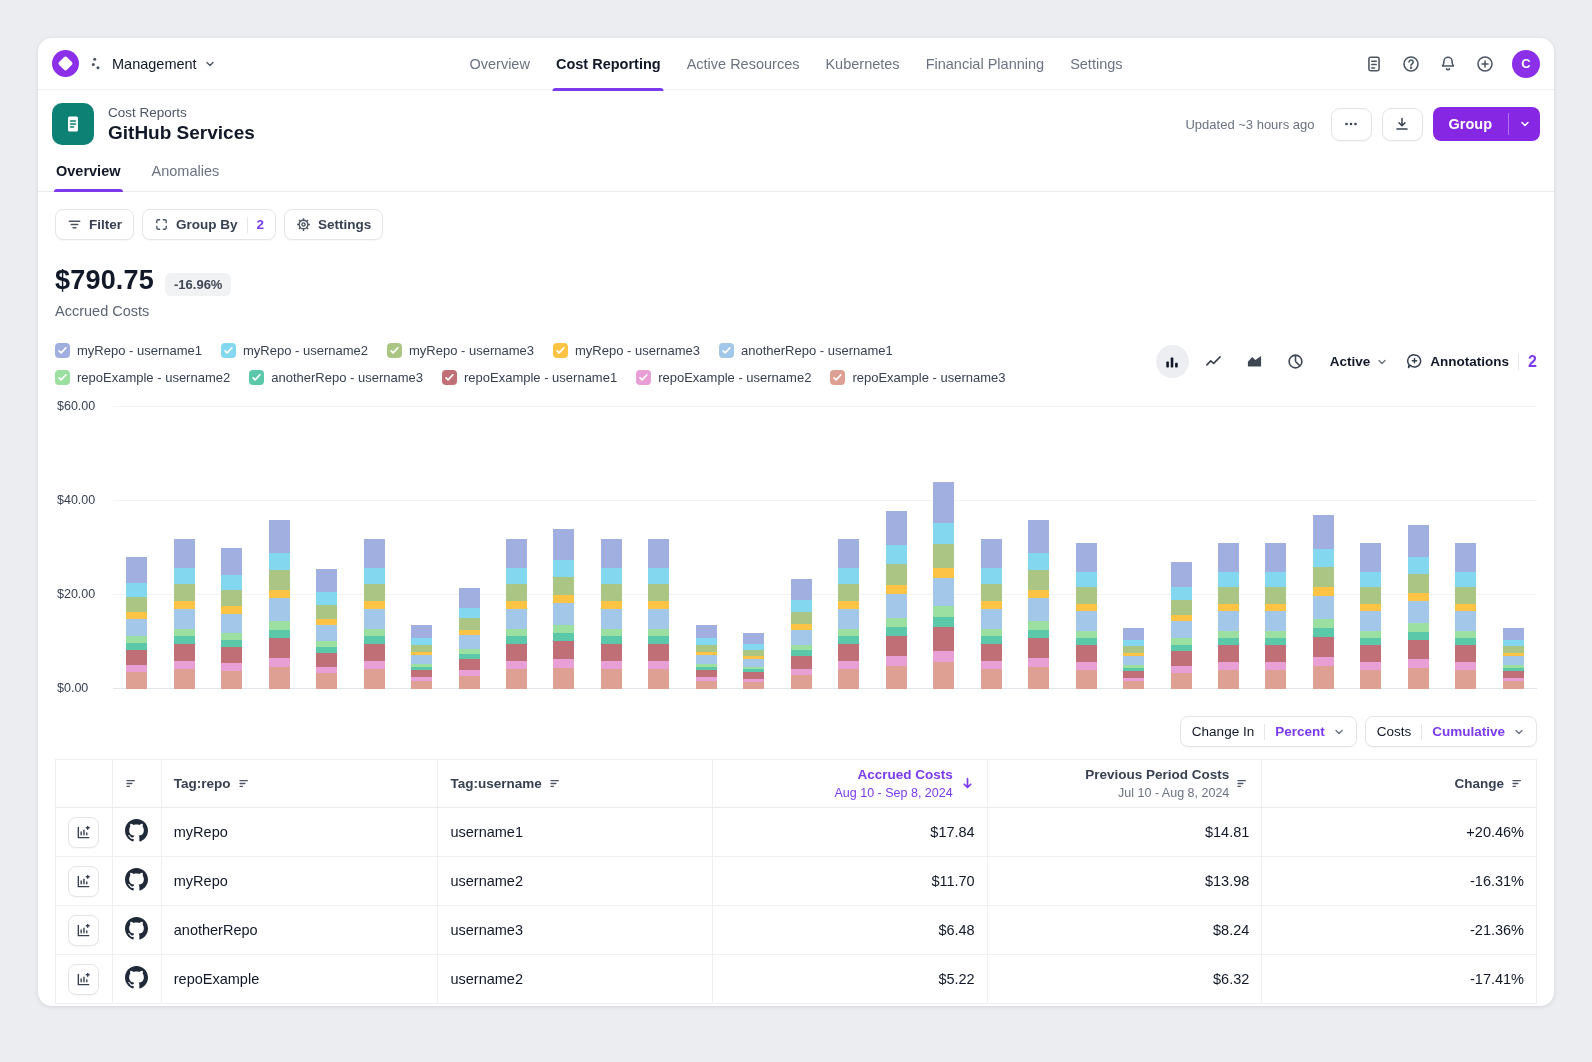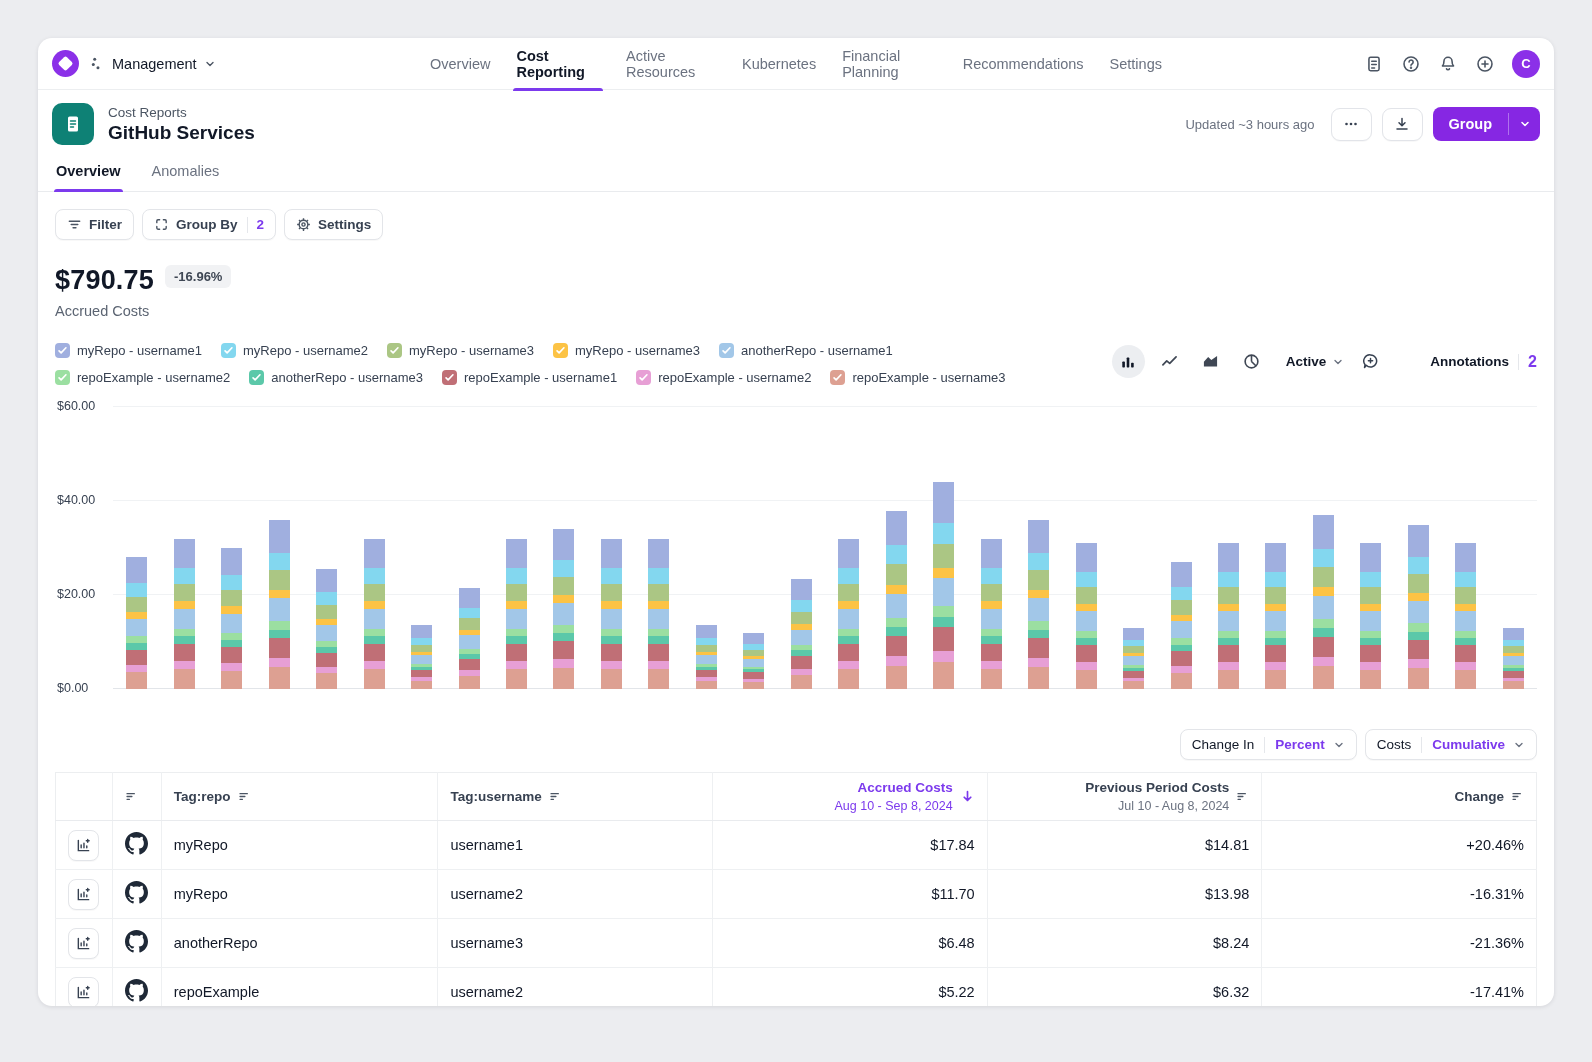--- a/index.html
+++ b/index.html
@@ -56,54 +56,54 @@
   .btn svg { color:#4b5563; }
   .v-div { width:1px; height:16px; background:#e5e7eb; margin:0 2px; }
   .count { color:var(--accent); font-weight:700; }
   .date-btn { margin-left:auto; }
   .date-preset { color:var(--accent); font-weight:700; }
   .date-range { color:#111827; font-weight:700; }
   .date-btn svg.cal { color:var(--accent); }
 
   
   .kpi { margin-top:25px; }
-  .kpi-row { display:flex; align-items:flex-start; gap:11px; }
+  .kpi-row { display:flex; align-items:flex-end; gap:11px; }
   .kpi-value { font-size:27px; font-weight:700; color:#111827; letter-spacing:.2px; }
   .kpi-badge { font-size:13px; font-weight:700; color:#3f4754; background:#f1f2f4; border-radius:6px; padding:4px 9px; }
   .kpi-label { margin-top:7px; font-size:14.5px; color:#5b6472; }
 
   
   .legend-row { margin-top:24px; display:flex; justify-content:space-between; align-items:flex-start; }
   .legend { display:flex; flex-wrap:wrap; column-gap:19px; row-gap:12px; max-width:1010px; }
   .legend-item { display:flex; align-items:center; gap:7px; cursor:pointer; }
   .legend-box { width:15px; height:15px; border-radius:4px; display:flex; align-items:center; justify-content:center; }
   .legend-label { font-size:13px; color:#374151; }
   .chart-controls { display:flex; align-items:center; gap:8px; flex-shrink:0; padding-top:2px; }
   .ct-icon { width:33px; height:33px; border-radius:50%; display:flex; align-items:center; justify-content:center; color:#3f4754; cursor:pointer; }
   .ct-icon.active { background:#eceef1; color:#111827; }
   .granularity { display:flex; align-items:center; gap:6px; font-size:13.5px; font-weight:700; color:#111827; margin:0 10px; cursor:pointer; }
   .annotations { display:flex; align-items:center; gap:7px; cursor:pointer; color:#374151; }
-  .annotations .ann-label { font-size:13.5px; font-weight:700; color:#111827;margin-left:44px; }
+  .annotations .ann-label { font-size:13.5px; font-weight:700; color:#111827; }
 
   
   .chart { margin-top:22px; position:relative; padding-left:58px; }
   .y-axis { position:absolute; left:2px; top:0; width:54px; height:282px; }
   .y-tick { position:absolute; left:0; font-size:12.5px; color:#374151; }
   .plot { position:relative; height:282px; }
   .gridline { position:absolute; left:0; right:0; height:1px; background:#f0f2f4; }
   .gridline.baseline { background:#e2e5e9; }
   .bars { position:absolute; left:0; right:0; top:0; bottom:0; display:flex; }
   .bar-slot { flex:1; display:flex; align-items:flex-end; justify-content:center; }
   .bar { width:21px; display:flex; flex-direction:column; justify-content:flex-end; cursor:pointer; }
   .bar-seg { width:100%; }
   .x-axis { position:relative; height:26px; }
   .x-tick { position:absolute; top:8px; transform:translateX(-50%); font-size:13px; color:#3f4754; white-space:nowrap; }
 
   
-  .table-controls { margin-top:40px; display:flex; justify-content:flex-end; gap:8px; }
+  .table-controls { margin-top:27px; display:flex; justify-content:flex-end; gap:8px; }
   .seg-btn { height:31px; display:flex; align-items:center; gap:8px; padding:0 11px; border:1px solid #e3e5e9; border-radius:8px;
              background:#fff; font-size:13.5px; cursor:pointer; box-shadow:0 1px 1px rgba(0,0,0,.03); }
   .seg-label { color:#111827; font-weight:500; }
   .seg-value { color:var(--accent); font-weight:700; }
   .seg-btn svg { color:#6b7280; }
 
   
   .data-table { width:100%; margin-top:12px; border-collapse:collapse; border:1px solid #eceef0; }
   .data-table th, .data-table td { border-left:1px solid #eef0f2; vertical-align:middle; }
   .data-table th:first-child, .data-table td:first-child { border-left:none; }
@@ -148,21 +148,20 @@
             <path d="M4 6l4 4 4-4" fill="none" stroke="currentColor" stroke-width="1.8" stroke-linecap="round" stroke-linejoin="round"></path>
           </svg>
       </span>
     </div>
     <nav class="topnav" id="topnav">
         <div class="topnav-item">Overview</div>
         <div class="topnav-item active">Cost Reporting</div>
         <div class="topnav-item">Active Resources</div>
         <div class="topnav-item">Kubernetes</div>
         <div class="topnav-item">Financial Planning</div>
-        <div class="topnav-item">Recommendations</div>
         <div class="topnav-item">Settings</div>
       </nav>
     <div class="topbar-actions">
       <span class="tb-icon">
           <svg width="18" height="18" viewBox="0 0 16 16" fill="none" stroke="currentColor" stroke-width="1.4" stroke-linecap="round" stroke-linejoin="round">
             <rect x="3.5" y="2" width="9" height="12" rx="1.5"></rect>
             <path d="M6 5.5h4M6 8.5h4M6 11.5h2.5"></path>
           </svg>
         </span>
       <span class="tb-icon">

